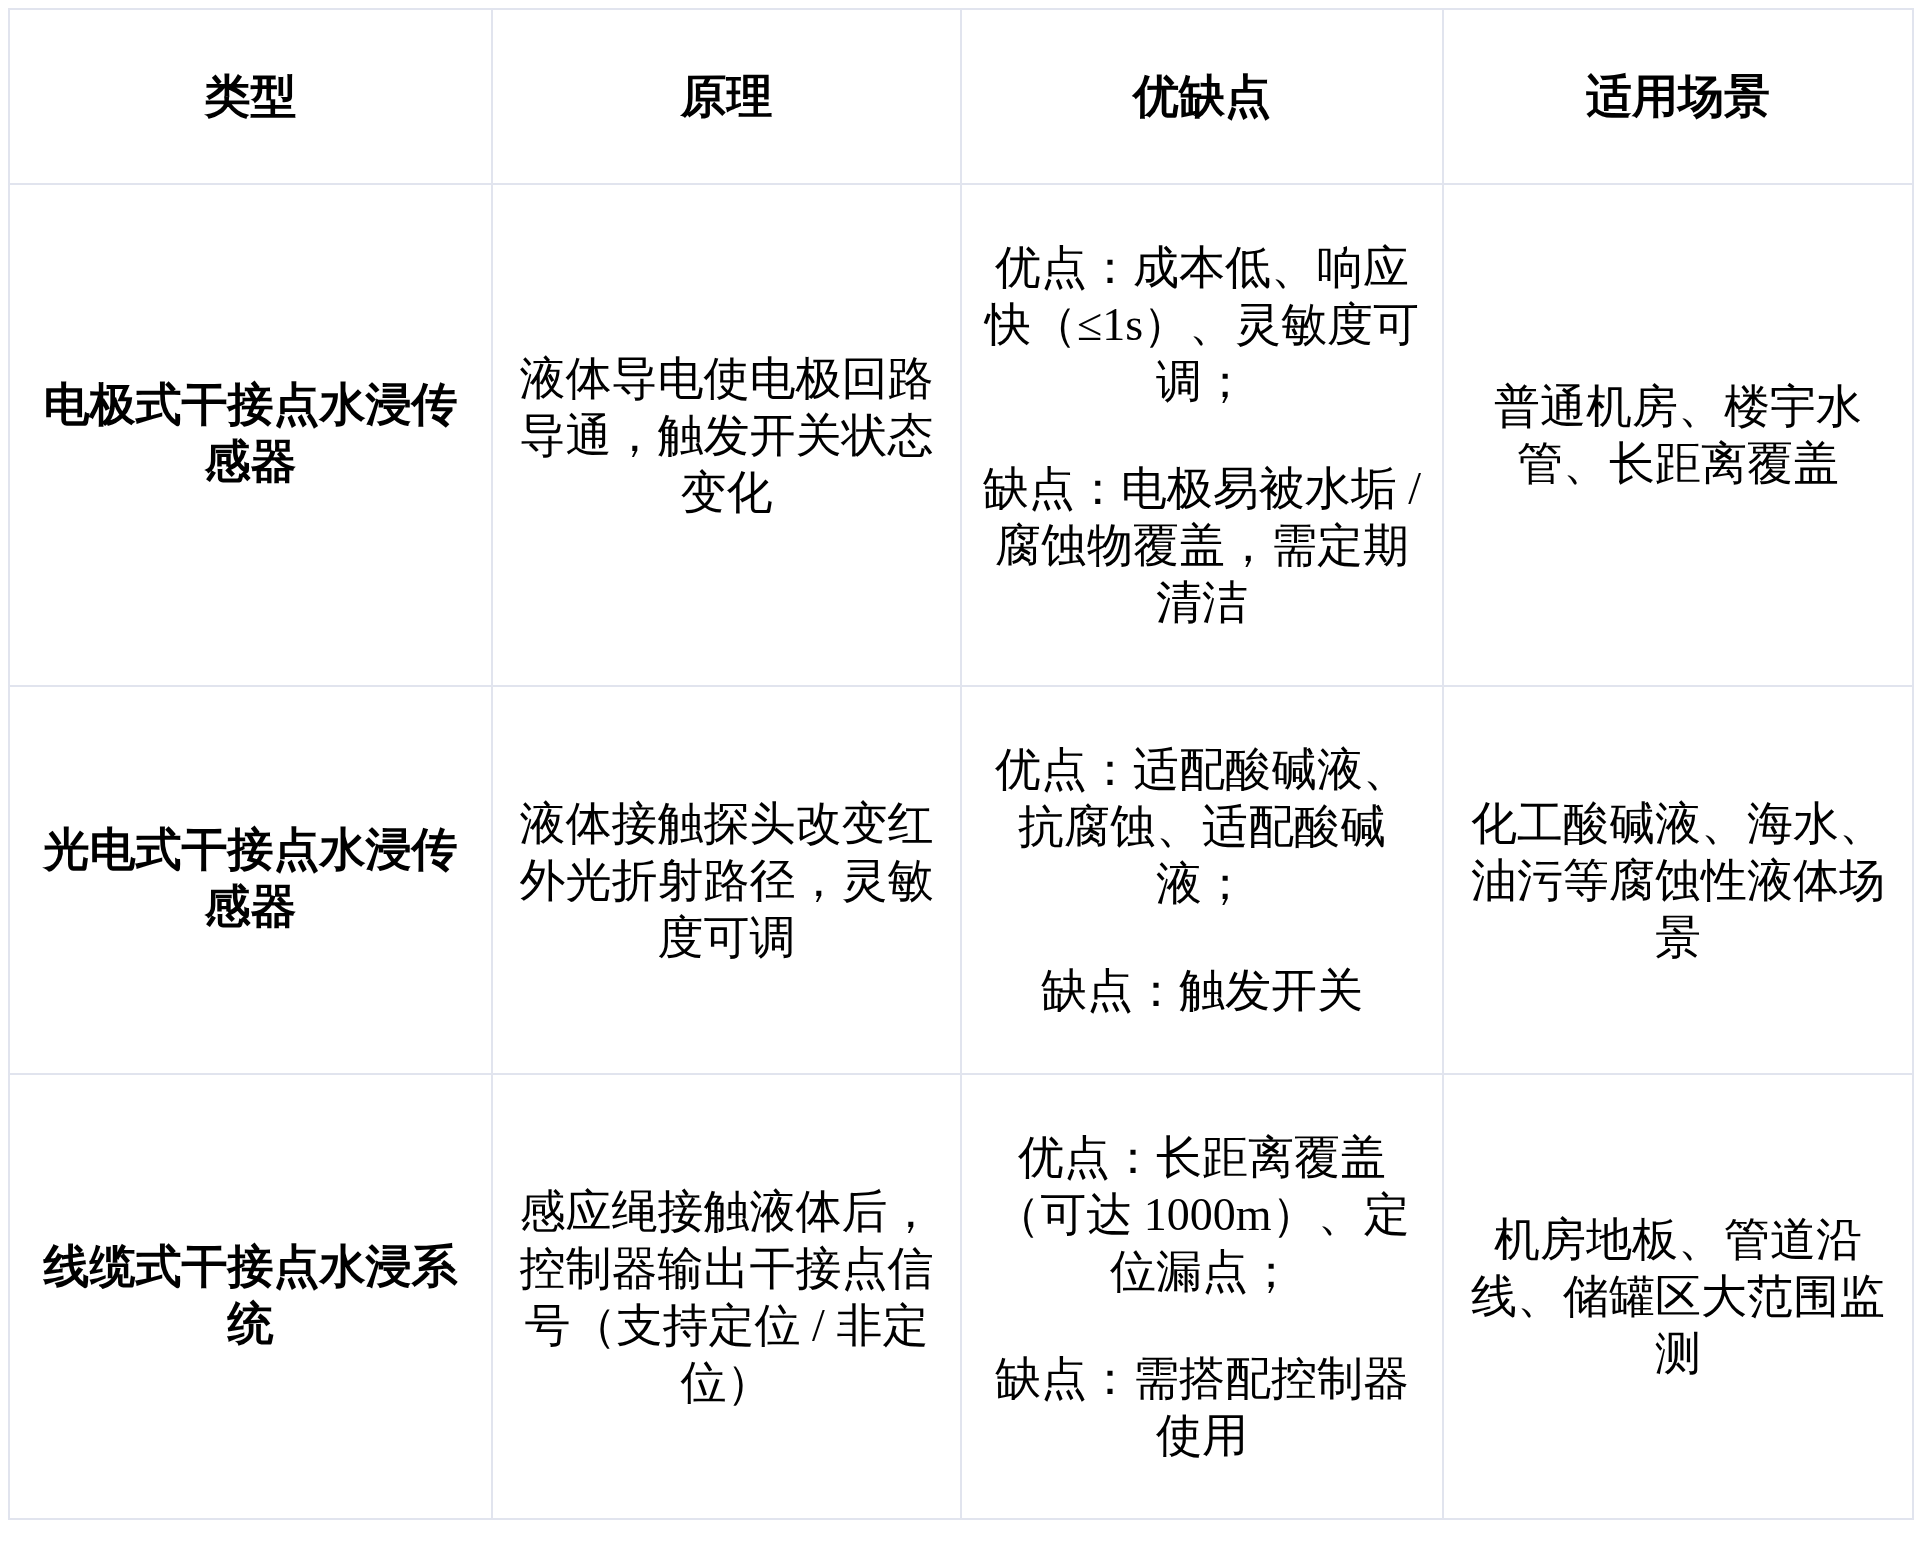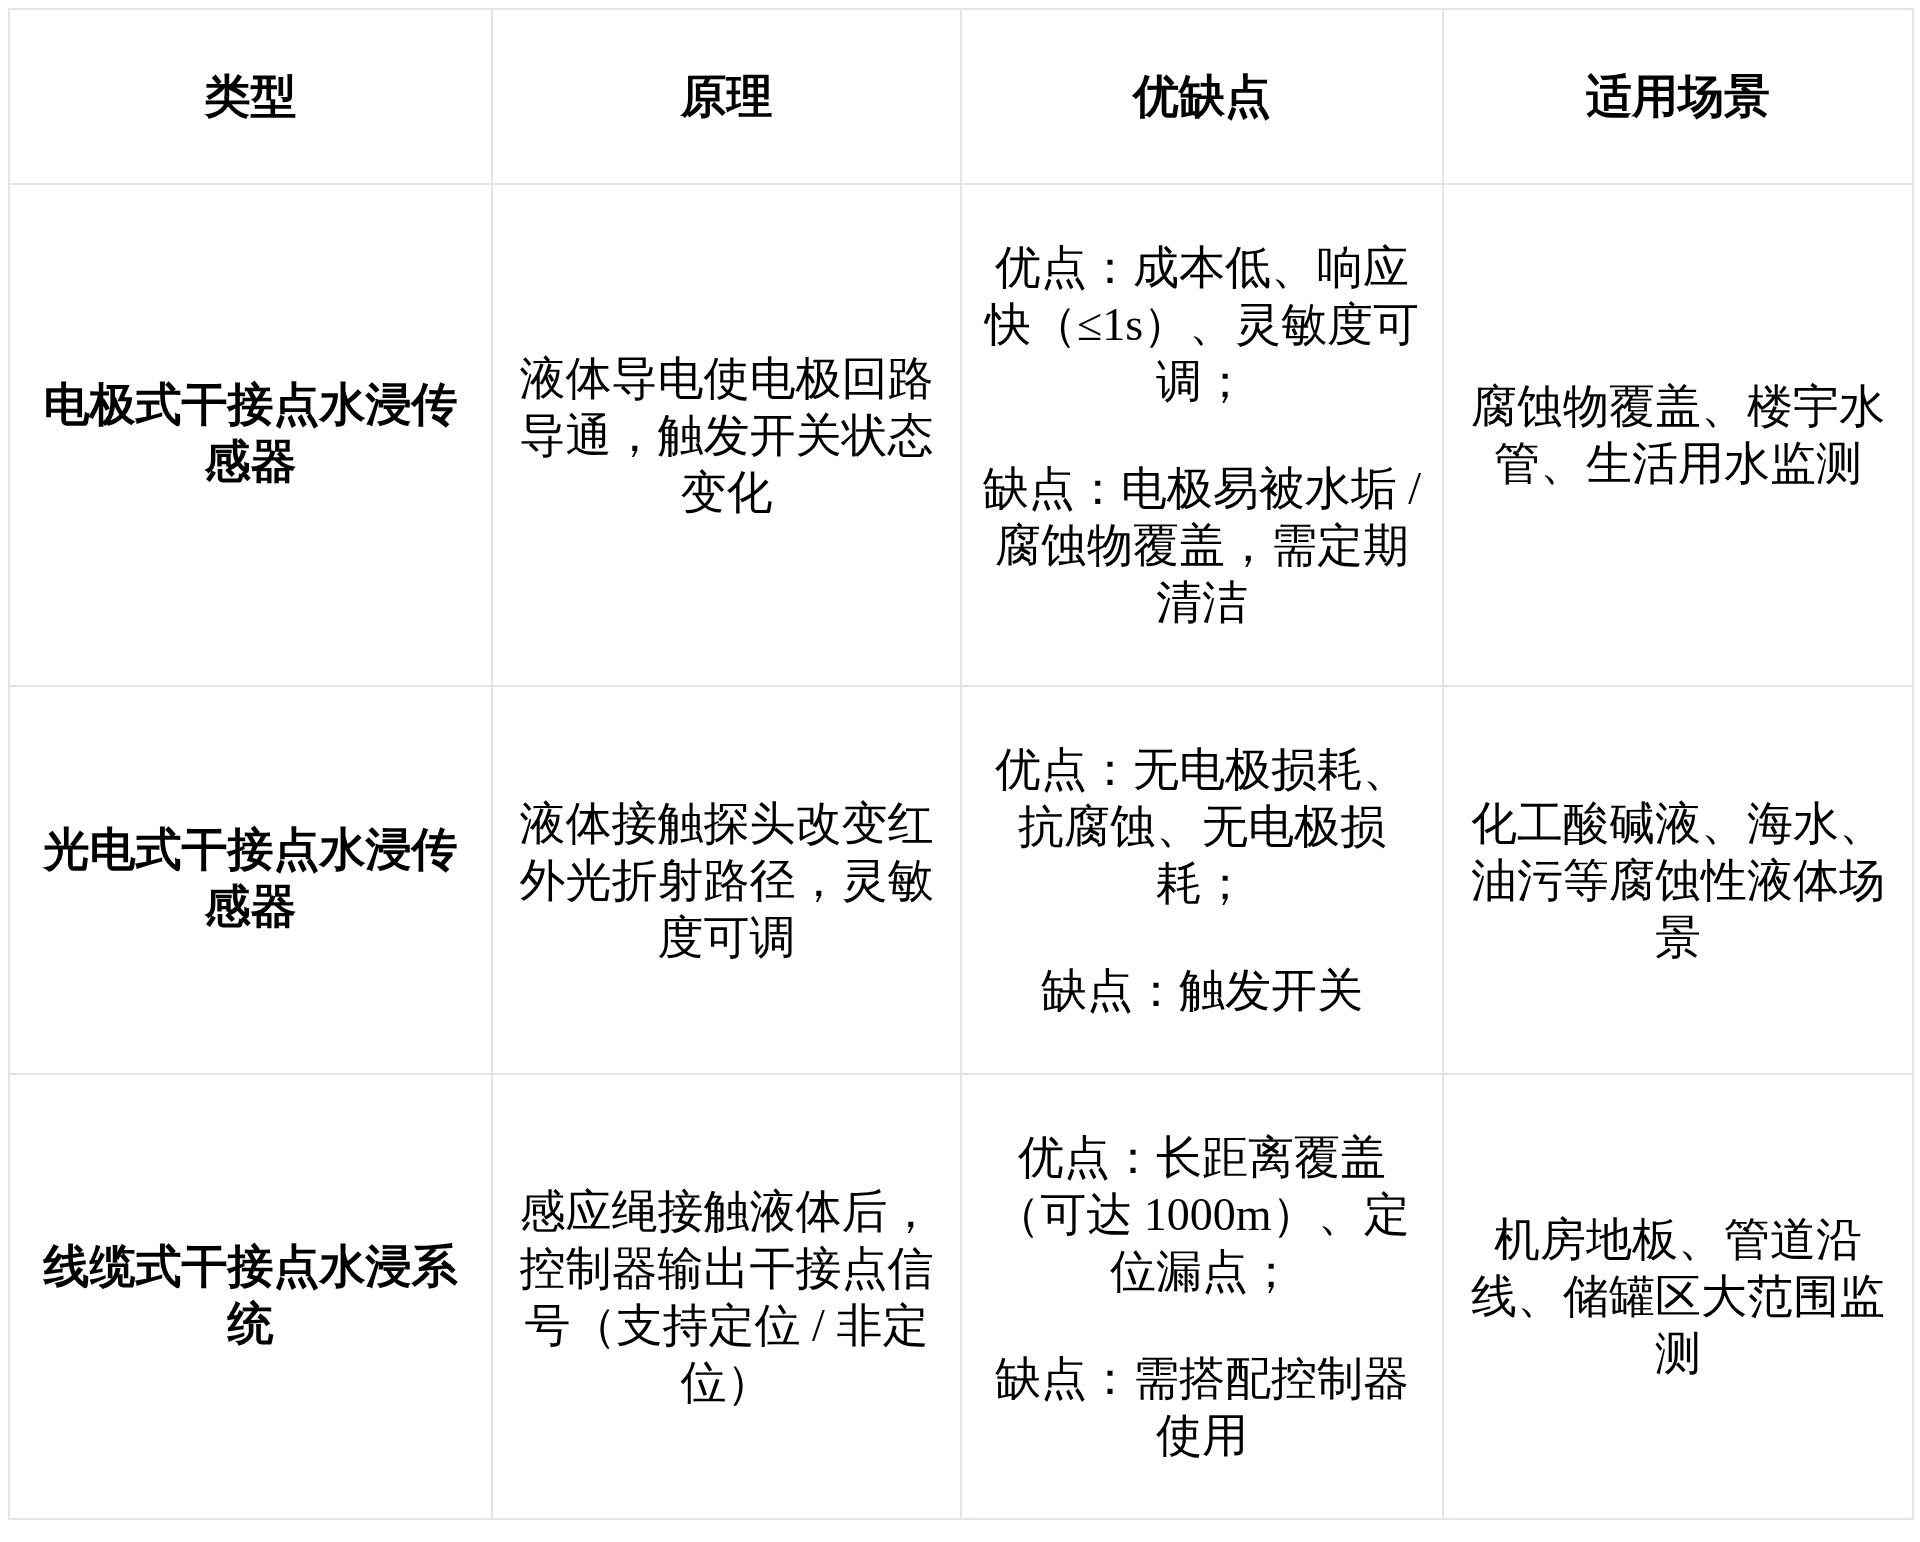--- a/index.html
+++ b/index.html
@@ -79,27 +79,27 @@
     </tr>
   </thead>
   <tbody>
     <tr>
       <td class="cell-type">电极式干接点水浸传感器</td>
       <td class="cell-body">液体导电使电极回路导通，触发开关状态变化</td>
       <td class="cell-body">
         <p>优点：成本低、响应快（≤1s）、灵敏度可调；</p>
         <p>缺点：电极易被水垢 / 腐蚀物覆盖，需定期清洁</p>
       </td>
-      <td class="cell-body">腐蚀物覆盖、楼宇水管、生活用水监测</td>
+      <td class="cell-body">普通机房、楼宇水管、长距离覆盖</td>
     </tr>
     <tr>
       <td class="cell-type">光电式干接点水浸传感器</td>
       <td class="cell-body">液体接触探头改变红外光折射路径，灵敏度可调</td>
       <td class="cell-body">
-        <p>优点：无电极损耗、抗腐蚀、无电极损耗；</p>
+        <p>优点：适配酸碱液、抗腐蚀、适配酸碱液；</p>
         <p>缺点：触发开关</p>
       </td>
       <td class="cell-body">化工酸碱液、海水、油污等腐蚀性液体场景</td>
     </tr>
     <tr>
       <td class="cell-type">线缆式干接点水浸系统</td>
       <td class="cell-body">感应绳接触液体后，控制器输出干接点信号（支持定位 / 非定位）</td>
       <td class="cell-body">
         <p>优点：长距离覆盖（可达 1000m）、定位漏点；</p>
         <p>缺点：需搭配控制器使用</p>

